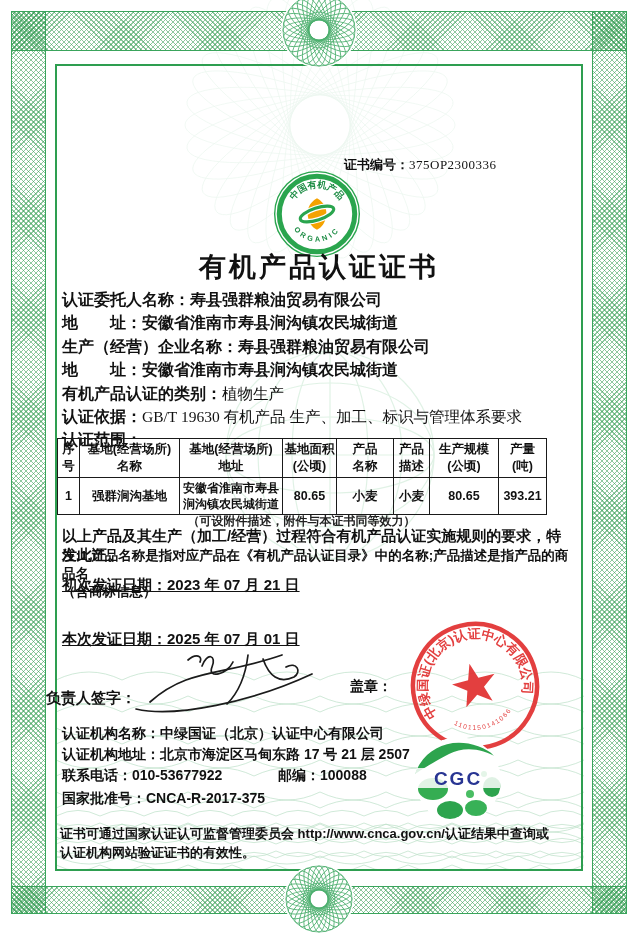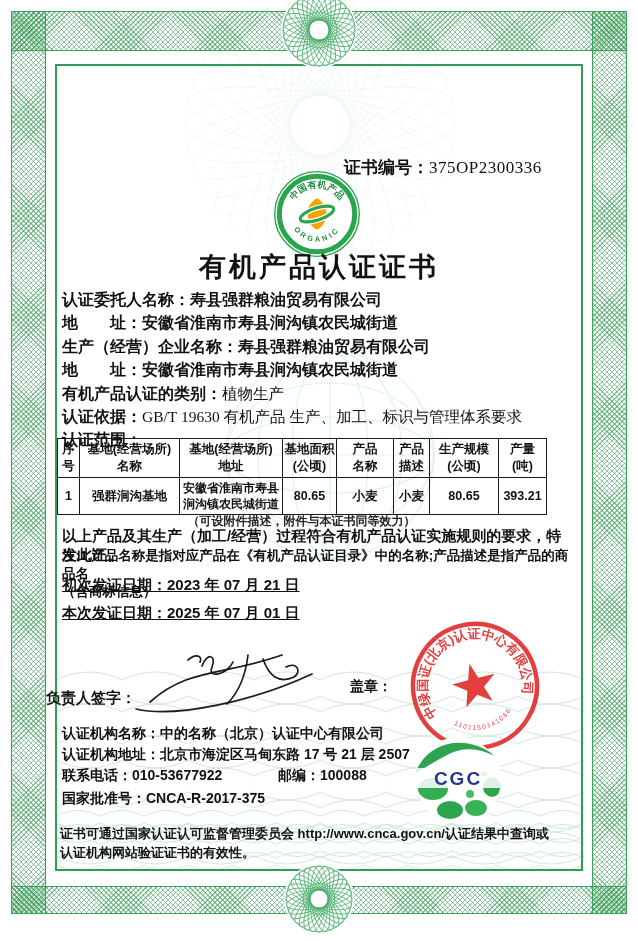--- a/index.html
+++ b/index.html
@@ -20,40 +20,40 @@
   .medallion{position:absolute;z-index:3;}
   .rosette-svg ellipse{fill:none;stroke:#4caf6e;stroke-width:.8;}
   .rosette-svg circle.ring{fill:none;stroke:#4caf6e;stroke-width:.8;}
   .rosette-svg circle.bg{fill:#fff;}
   
   .wm{position:absolute;z-index:1;}
   .wm-globe ellipse,.wm-globe circle{fill:none;stroke:#2aa54e;stroke-width:1.2;}
   .wm-waves path{fill:none;stroke:#57b274;stroke-width:.7;}
   
   .abs{position:absolute;z-index:4;}
-  .cert-no{left:344px;top:156px;font-family:"Liberation Serif",serif;font-size:17px;white-space:nowrap;}
+  .cert-no{left:344px;top:156px;font-family:"Liberation Serif",serif;font-size:13px;white-space:nowrap;}
   .cert-no .lab{font-weight:bold;}
   .cert-no .num{letter-spacing:.5px;}
   .title{left:0;top:249px;width:638px;text-align:center;font-size:27px;font-weight:bold;letter-spacing:3px;}
   .fields{left:62px;top:288px;width:505px;font-size:16px;line-height:23.4px;white-space:nowrap;}
   .fields .lab{font-weight:bold;}
   .fields .val{font-weight:bold;}
   .fields .val-kai{font-weight:normal;font-family:"Liberation Serif",serif;font-size:15.5px;}
   table.scope{position:absolute;z-index:4;left:57px;top:438px;width:489px;border-collapse:collapse;
       table-layout:fixed;font-size:12.5px;}
   table.scope td{border:1.4px solid #1a1a1a;text-align:center;vertical-align:middle;
       white-space:pre-line;line-height:1.35;padding:1px 1px;font-weight:600;}
   table.scope tr.hdr td{height:36px;}
   table.scope tr.data td{height:34px;}
   .attach-note{left:57px;top:513px;width:489px;text-align:center;font-family:"Liberation Serif",serif;
       font-size:12px;font-weight:600;color:#222;}
   .statement{left:62px;top:527px;width:512px;font-size:15px;font-weight:bold;}
   .note{left:62px;top:547px;width:512px;font-size:13.5px;font-weight:600;line-height:18px;white-space:pre-line;}
   .dateline{left:62px;font-size:15px;font-weight:bold;white-space:nowrap;text-decoration:underline;}
-  .d1{top:576px;} .d2{top:604px;text-align:center;} .d3{top:622px;}
+  .d1{top:576px;} .d2{top:630px;text-align:center;} .d3{top:622px;}
   .sig-label{left:46px;top:689px;font-size:15px;font-weight:bold;}
   .seal-label{left:350px;top:678px;font-size:14px;font-weight:bold;}
   .signature{left:130px;top:646px;}
   .signature path{fill:none;stroke:#1b1b1b;stroke-width:1.7;stroke-linecap:round;}
   .orgline{left:62px;font-size:14px;font-weight:bold;white-space:nowrap;}
   .o1{top:725px;} .o2{top:746px;text-align:center;} .o3{top:767px;} .o4{left:278px;top:767px;} .o5{top:790px;}
   .footer{left:60px;top:824px;width:522px;font-size:13px;font-weight:bold;line-height:19px;white-space:pre-line;}
   
   .seal-svg{left:395px;top:606px;z-index:5;opacity:.92;}
   .seal-svg text{fill:#e12f2f;}
@@ -308,21 +308,21 @@
       <ellipse cx="-8" cy="30" rx="13" ry="9" fill="#2da44e"></ellipse>
       <ellipse cx="18" cy="28" rx="11" ry="8" fill="#38b157"></ellipse>
       <ellipse cx="34" cy="7" rx="9" ry="10" fill="#2da44e"></ellipse>
       <circle cx="12" cy="14" r="4" fill="#49bd63"></circle>
       <circle cx="26" cy="-6" r="3" fill="#49bd63"></circle>
       <rect x="-45" y="-12" width="90" height="20" fill="#fff" opacity=".85"></rect>
       <text y="5" font-size="19" font-weight="bold" text-anchor="middle" fill="#283593" letter-spacing="2">CGC</text>
     </g>
   </svg>
 
-  <div class="abs orgline o1"><span>认证机构名称：</span><span>中的名称（北京）认证中心有限公司</span></div>
+  <div class="abs orgline o1"><span>认证机构名称：</span><span>中绿国证（北京）认证中心有限公司</span></div>
   <div class="abs orgline o2"><span>认证机构地址：</span><span>北京市海淀区马甸东路 17 号 21 层 2507</span></div>
   <div class="abs orgline o3"><span>联系电话：</span><span>010-53677922</span></div>
   <div class="abs orgline o4"><span>邮编：</span><span>100088</span></div>
   <div class="abs orgline o5"><span>国家批准号：</span><span>CNCA-R-2017-375</span></div>
 
   <div class="abs footer">证书可通过国家认证认可监督管理委员会 http://www.cnca.gov.cn/认证结果中查询或
 认证机构网站验证证书的有效性。</div>
 
 </div>
 

